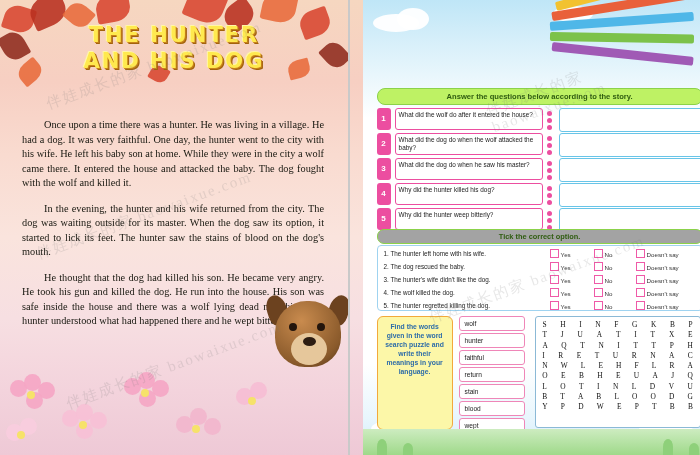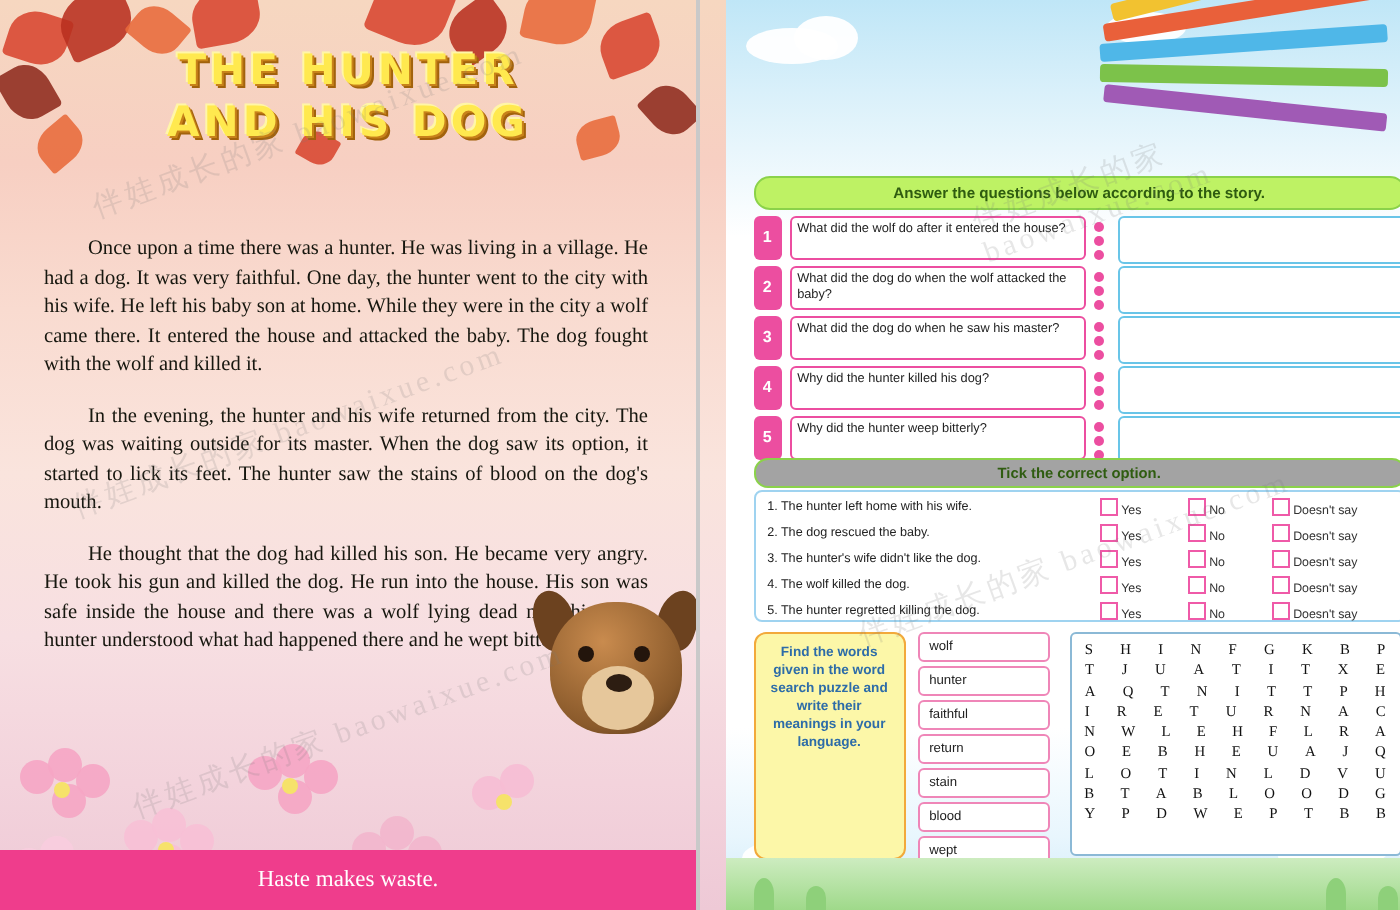--- a/index.html
+++ b/index.html
@@ -137,23 +137,20 @@
     <div class="dog">
       <div class="dog-ear" style="left:6px;top:20px;transform:rotate(-18deg)"></div>
       <div class="dog-ear" style="left:68px;top:20px;transform:rotate(18deg)"></div>
       <div class="dog-head"></div>
       <div class="dog-eye" style="left:28px;top:48px;"></div>
       <div class="dog-eye" style="left:56px;top:48px;"></div>
       <div class="dog-snout"></div>
       <div class="dog-nose"></div>
     </div>
 
-    <div class="banner">
-      <span>Haste makes waste.</span>
-    </div>
 
     <div class="watermark" style="left:40px;top:56px;transform:rotate(-20deg)">伴娃成长的家 baowaixue.com</div>
     <div class="watermark" style="left:30px;top:206px;transform:rotate(-20deg)">伴娃成长的家 baowaixue.com</div>
     <div class="watermark" style="left:60px;top:356px;transform:rotate(-20deg)">伴娃成长的家 baowaixue.com</div>
   </div>
 
   <div class="spine"></div>
 
   <div class="right">
     <div class="sky"></div>

